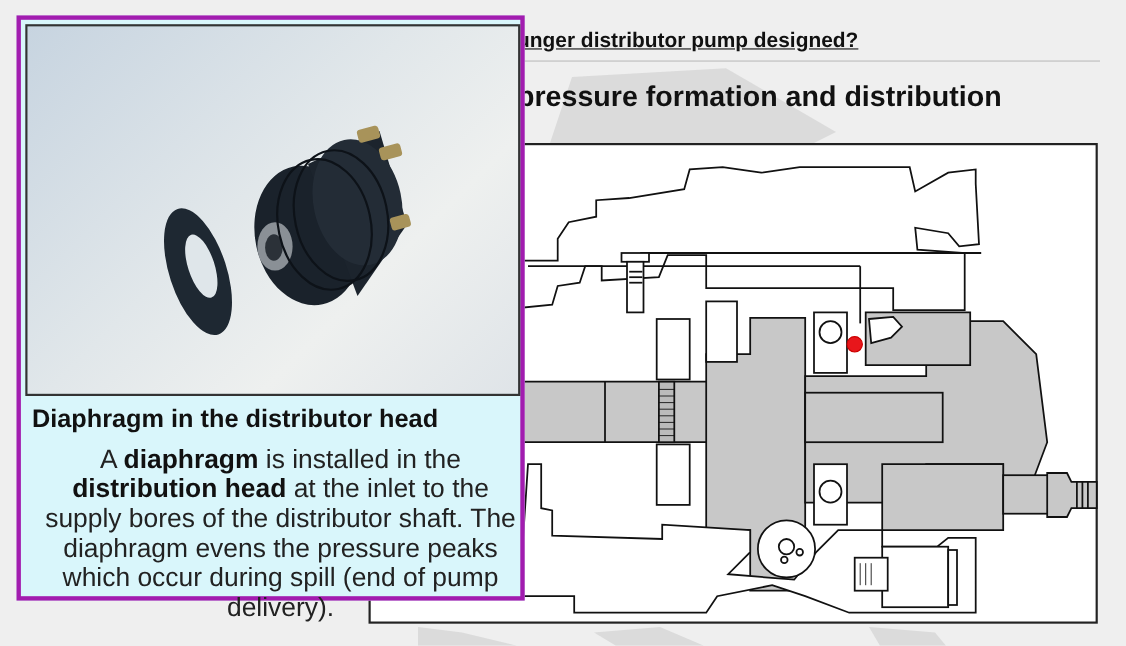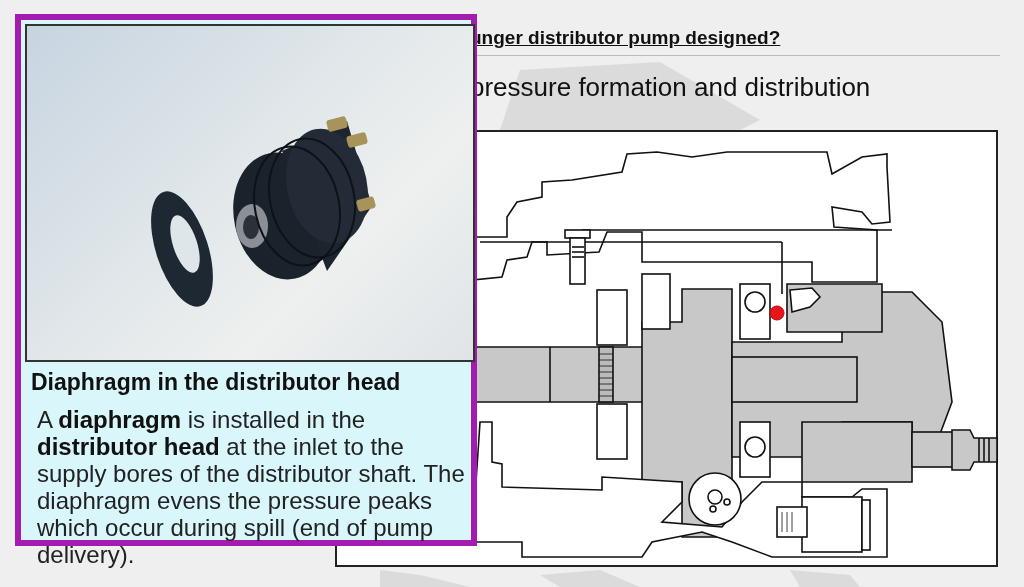--- a/index.html
+++ b/index.html
@@ -10,30 +10,30 @@
   }
   .bg-watermark { position:absolute; inset:0; pointer-events:none; }
   .question-link {
     position:absolute; left:470px; top:27px;
     font-size:19px; font-weight:bold; color:#111;
     text-decoration:underline; white-space:nowrap; cursor:pointer;
   }
   .question-rule { position:absolute; left:470px; top:55px; width:530px; height:1px; background:#bbb; }
   .section-title {
     position:absolute; left:470px; top:72px;
-    font-size:26px; font-weight:normal; color:#111; white-space:nowrap;text-align:right;
+    font-size:26px; font-weight:bold; color:#111; white-space:nowrap;text-align:right;
   }
   .diagram-panel {
     position:absolute; left:335px; top:130px; width:663px; height:437px;
     background:#fff; border:2px solid #222; box-sizing:border-box;
   }
   .diagram-panel svg { position:absolute; left:0; top:0; }
   .popup {
     position:absolute; left:15px; top:14px; width:462px; height:532px;
-    background:#d9f6fb; border:6px solid #a21caf; box-sizing:border-box;
+    background:#d9f6fb; border:4px solid #a21caf; box-sizing:border-box;text-align:center;
   }
   .popup-photo {
     position:absolute; left:4px; top:4px; width:450px; height:338px;
     border:2px solid #333; box-sizing:border-box; overflow:hidden;
     background:linear-gradient(135deg,#c7d4e0 0%,#e1e7ea 45%,#eef0ef 70%,#dfe4e8 100%);
   }
   .popup-title {
     position:absolute; left:10px; top:349px;
     font-size:23px; font-weight:bold; color:#111; white-space:nowrap;
   }
@@ -144,15 +144,15 @@
       <rect x="300" y="92" width="20" height="12" rx="3" fill="#a8935a" transform="rotate(-15 310 98)"></rect>
       <rect x="320" y="108" width="20" height="12" rx="3" fill="#a8935a" transform="rotate(-15 330 114)"></rect>
       <rect x="330" y="172" width="18" height="12" rx="3" fill="#a8935a" transform="rotate(-15 339 178)"></rect>
 
       <ellipse cx="270" cy="180" rx="42" ry="60" transform="rotate(-12 270 180)" fill="none" stroke="#0d1218" stroke-width="2"></ellipse>
       <ellipse cx="285" cy="172" rx="42" ry="60" transform="rotate(-12 285 172)" fill="none" stroke="#0d1218" stroke-width="2"></ellipse>
     </svg>
   </div>
   <div class="popup-title">Diaphragm in the distributor head</div>
   <div class="popup-body">
-    <span>A </span><b>diaphragm</b><span> is installed in the </span><br><b>distributor head</b><span> at the inlet to the supply bores of the distributor shaft. The diaphragm evens the pressure peaks which occur during spill (end of pump delivery).</span>
+    <span>A </span><b>diaphragm</b><span> is installed in the </span><br><b>distribution head</b><span> at the inlet to the supply bores of the distributor shaft. The diaphragm evens the pressure peaks which occur during spill (end of pump delivery).</span>
   </div>
 </div>
 
 </body></html>

